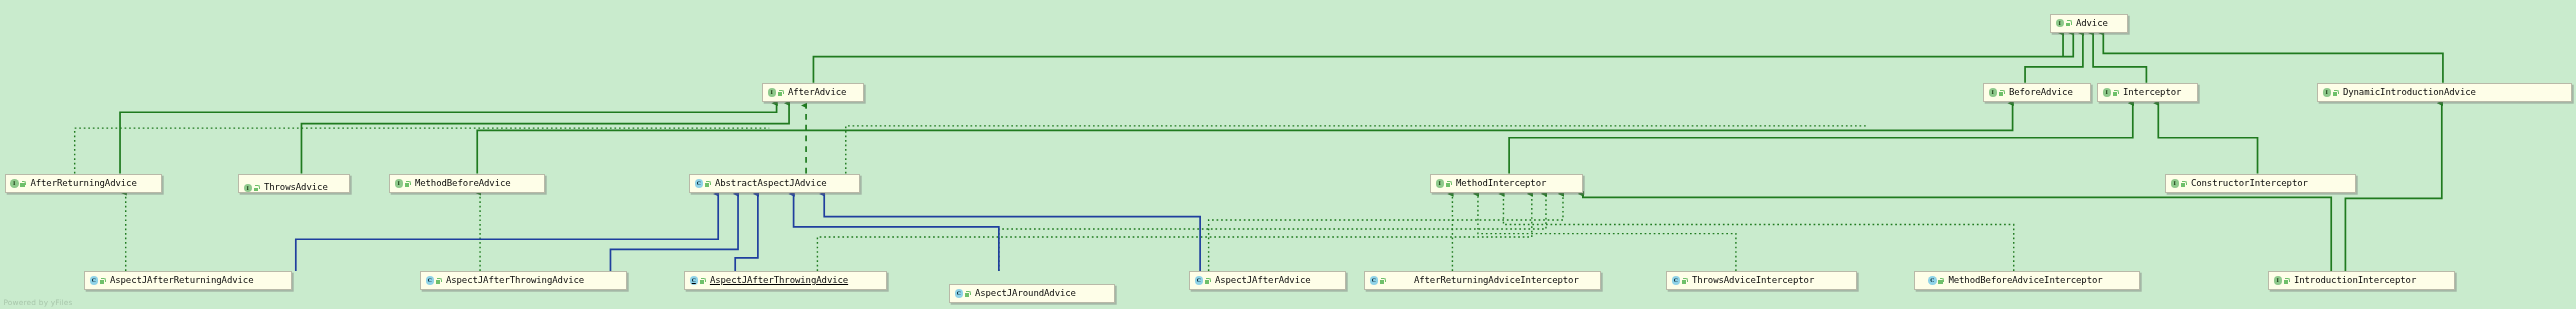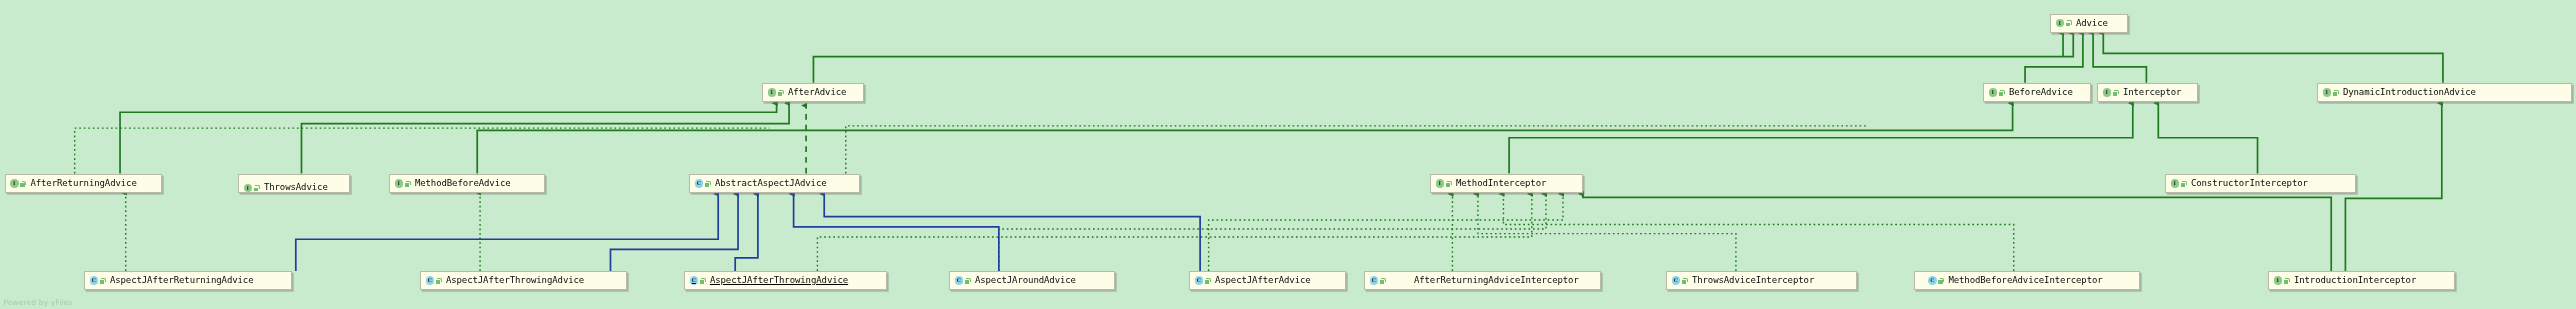--- a/index.html
+++ b/index.html
@@ -271,21 +271,21 @@
       </span>
       <span class="label">AspectJAfterThrowingAdvice</span>
     </div>
     <div class="node" style="left: 684px; top: 271px; width: 203px; text-decoration: underline;">
       <span class="glyphs">
         <span class="ic-type klass">C</span>
         <span class="ic-lock"></span>
       </span>
       <span class="label">AspectJAfterThrowingAdvice</span>
     </div>
-    <div class="node" style="left: 949px; top: 271px; width: 166px;">
+    <div class="node" style="left: 949px; top: 284px; width: 166px;">
       <span class="glyphs">
         <span class="ic-type klass">C</span>
         <span class="ic-lock"></span>
       </span>
       <span class="label">AspectJAroundAdvice</span>
     </div>
     <div class="node" style="left: 1165px; top: 271px; width: 157px; margin-left: 24px;">
       <span class="glyphs">
         <span class="ic-type klass">C</span>
         <span class="ic-lock"></span>

